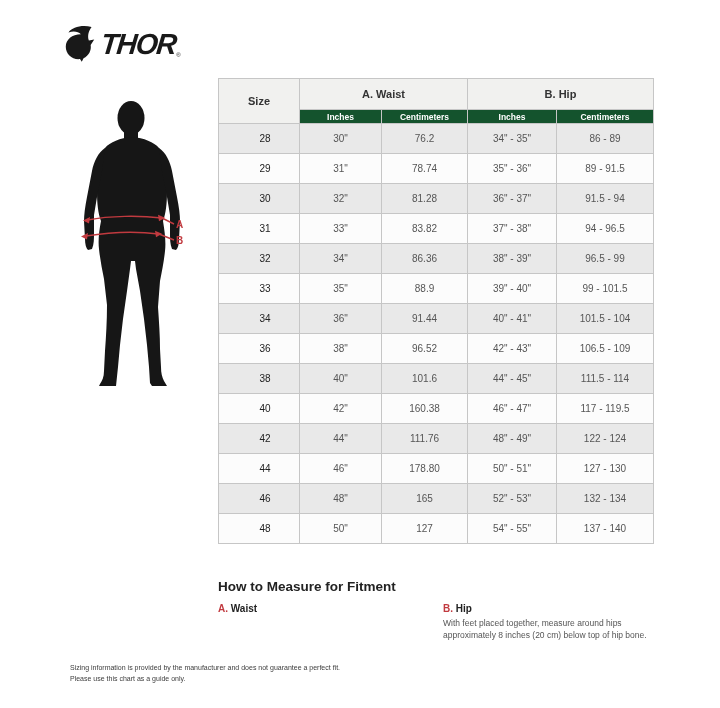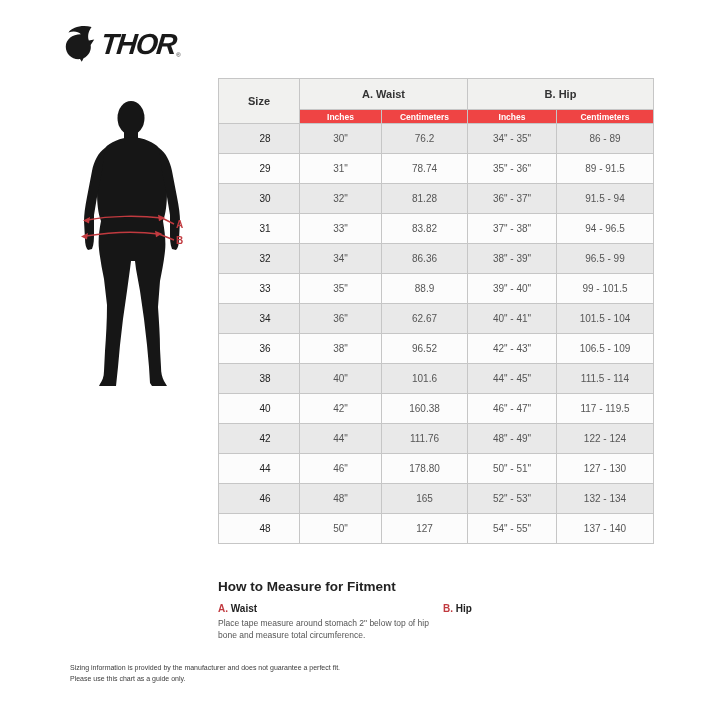--- a/index.html
+++ b/index.html
@@ -25,21 +25,21 @@
   
   .main { position:absolute; left:218px; top:78px; width:436px; }
   .page-title { font-size:13.5px; font-weight:bold; color:#222; margin:0 0 13px 0; }
 
   table { border-collapse:collapse; width:435px; table-layout:fixed; }
   th, td { border:1px solid #c6c6c6; text-align:center; padding:0; }
   .group-row th {
     background:#f1f1ef; height:30px; font-size:11px; font-weight:bold; color:#333;
   }
   .units-row th {
-    background:#ef4444; color:#ffffff; font-size:8.5px; font-weight:bold; height:13px;
+    background:#14532d; color:#ffffff; font-size:8.5px; font-weight:bold; height:13px;
   }
   tbody td { height:29px; font-size:10px; color:#555; }
   tbody td:first-child { font-weight:normal; color:#222;padding-left:12px; }
   tbody tr:nth-child(odd)  { background:#e9e9e9; }
   tbody tr:nth-child(even) { background:#fcfcfc; }
 
   
   .howto { margin-top:35px; }
   .howto-title { font-size:13.5px; font-weight:bold; color:#222; margin:0 0 9px 0; }
   .howto-cols { display:flex; }
@@ -174,21 +174,21 @@
         <tr>
           <td>33</td>
           <td>35"</td>
           <td>88.9</td>
           <td>39" - 40"</td>
           <td>99 - 101.5</td>
         </tr>
         <tr>
           <td>34</td>
           <td>36"</td>
-          <td>62.67</td>
+          <td>91.44</td>
           <td>40" - 41"</td>
           <td>101.5 - 104</td>
         </tr>
         <tr>
           <td>36</td>
           <td>38"</td>
           <td>96.52</td>
           <td>42" - 43"</td>
           <td>106.5 - 109</td>
         </tr>
@@ -238,27 +238,27 @@
   </table>
 
   <div class="howto">
     <h2 class="howto-title">How to Measure for Fitment</h2>
     <div class="howto-cols">
       <div class="howto-col">
         <div class="howto-label">
           <span class="howto-letter">A.</span>
           <span>Waist</span>
         </div>
-        <div class="howto-text">Place tape measure around stomach 2" below top of hip bone and measure total circumference.</div>
       </div>
       <div class="howto-col">
         <div class="howto-label">
           <span class="howto-letter">B.</span>
           <span>Hip</span>
         </div>
+        <div class="howto-text">With feet placed together, measure around hips approximately 8 inches (20 cm) below top of hip bone.</div>
       </div>
     </div>
   </div>
 </div>
 
 <div class="disclaimer">
   <div>Sizing information is provided by the manufacturer and does not guarantee a perfect fit.</div>
   <div>Please use this chart as a guide only.</div>
 </div>
 

